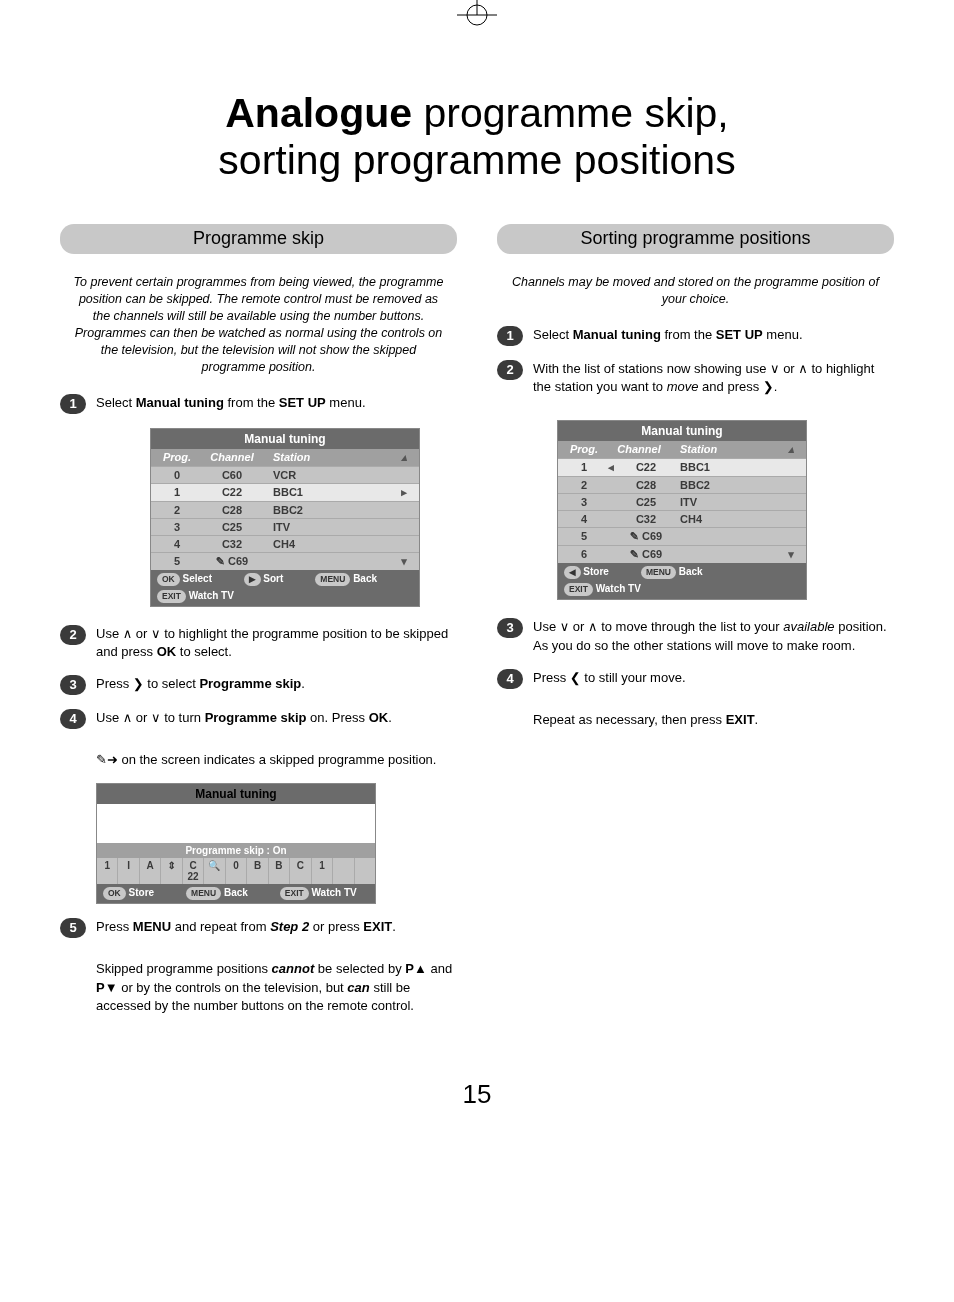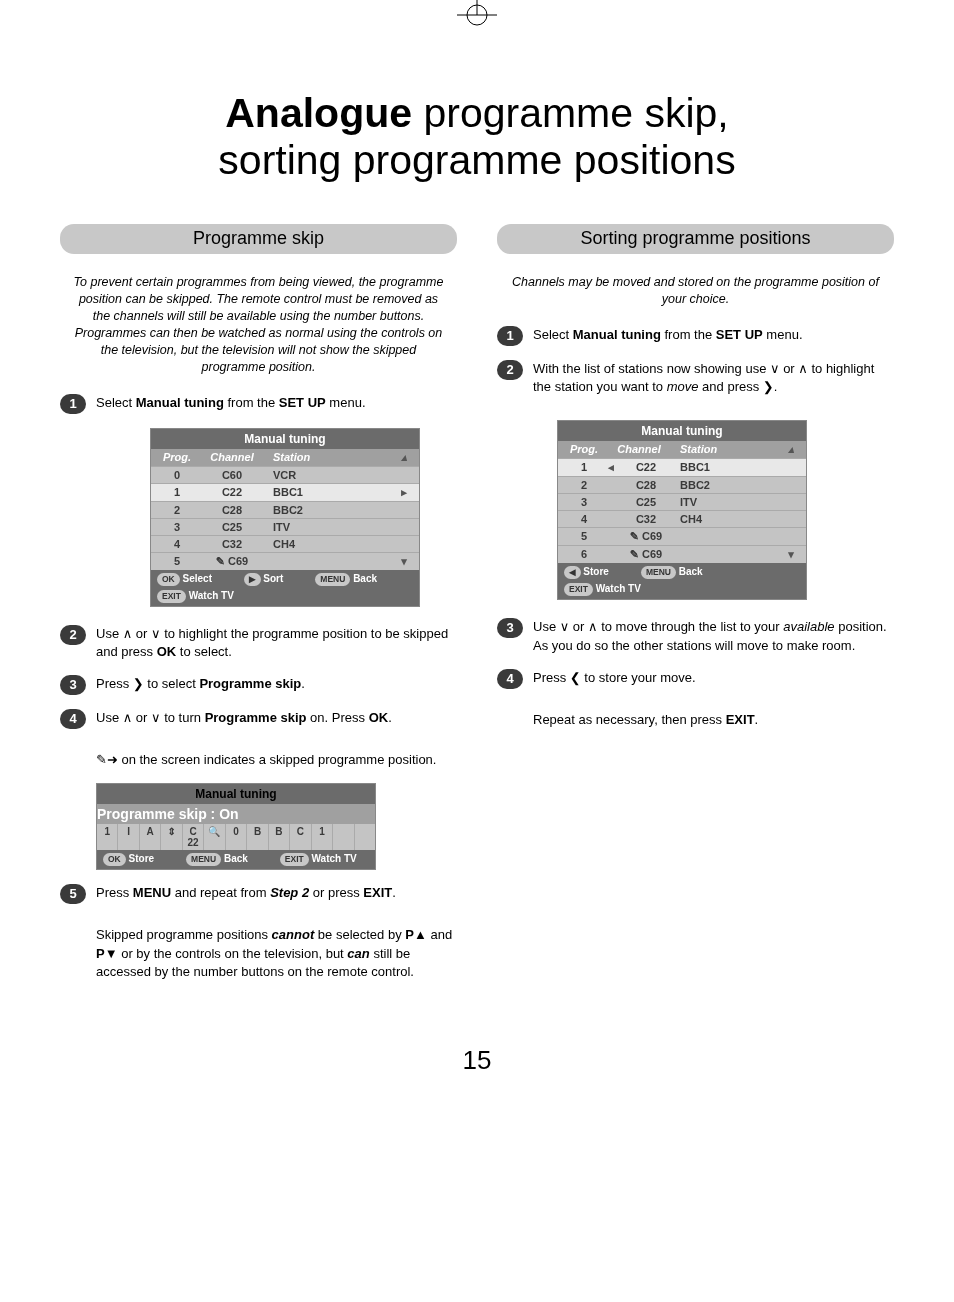--- a/index.html
+++ b/index.html
@@ -136,24 +136,26 @@
     text-align:center;
     border-right:1px solid #aaa;
     padding:2px 0;
     font-weight:bold;
     color:#3a3a3a;
     font-size:10px;
   }
   .row-cells .c:last-child { border-right:none; }
   .skip-subtitle {
     background:#a0a0a0;
+    text-align:center;
     color:#fff;
     font-weight:bold;
-    font-size:14px;
+    font-size:10px;
     padding:2px 0;
+    margin-top:39px;
   }
 
   .page-number {
     text-align:center;
     font-size: 26px;
     margin-top: 50px;
   }
 </style>
 </head>
 <body>
@@ -370,21 +372,21 @@
     </div>
 
     <div class="step">
       <div class="step-num">3</div>
       <div class="step-body">Use ∨ or ∧ to move through the list to your <i>available</i> position. As you do so the other stations will move to make room.</div>
     </div>
 
     <div class="step">
       <div class="step-num">4</div>
       <div class="step-body">
-        <p>Press ❮ to store your move.</p>
+        <p>Press ❮ to still your move.</p>
       </div>
     </div>
     <div class="indent-block">
       <p>Repeat as necessary, then press <b>EXIT</b>.</p>
     </div>
 
   </div>
 </div>
 
 <div class="page-number">15</div>

